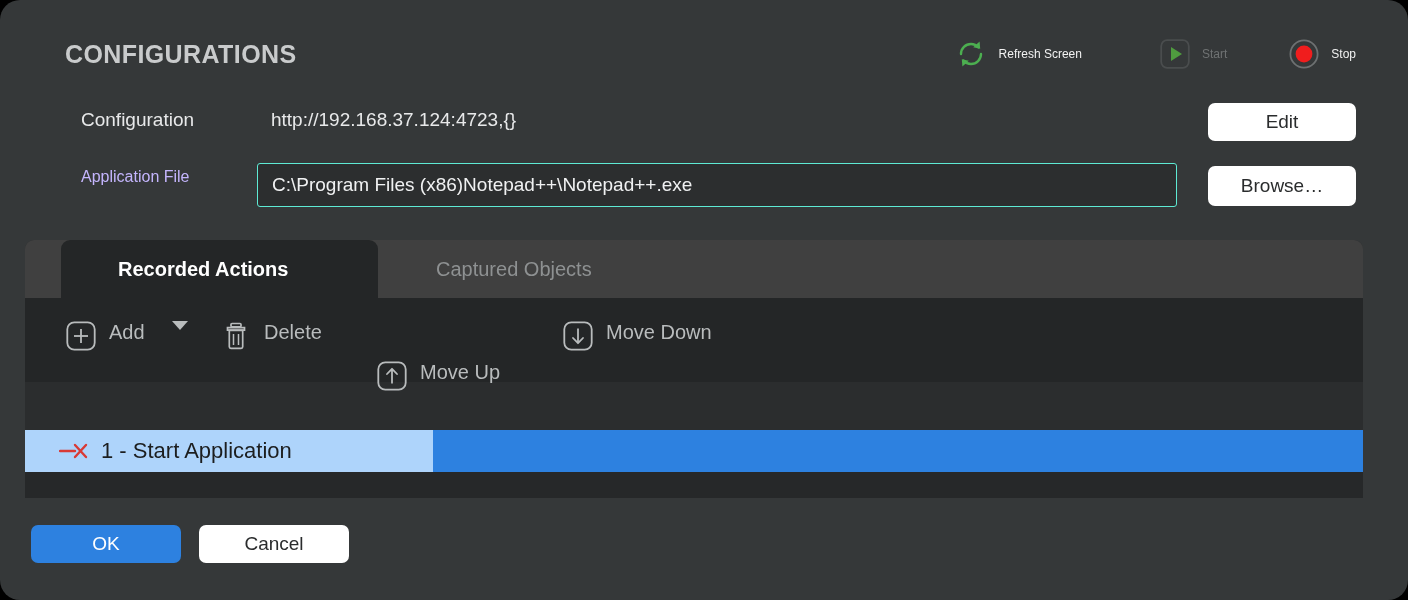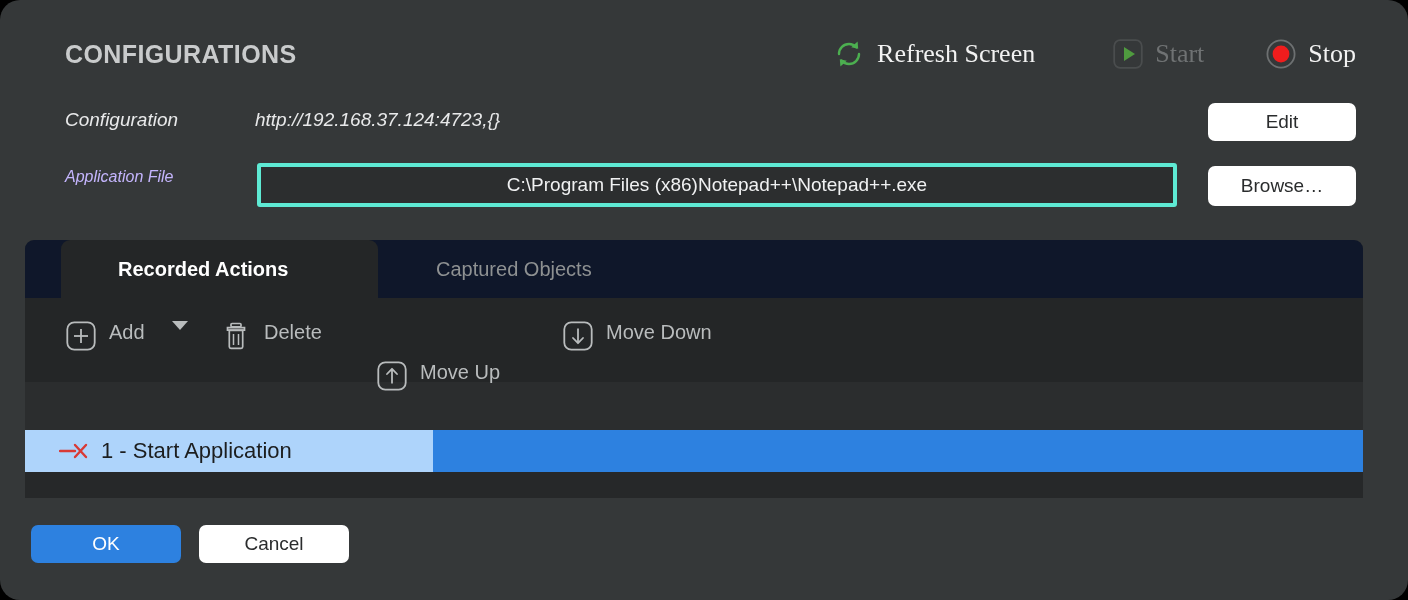--- a/index.html
+++ b/index.html
@@ -52,36 +52,35 @@
     gap: 0px;
   }
   .hdr-btn {
     display: flex;
     align-items: center;
     gap: 12px;
     cursor: pointer;
     user-select: none;
   }
   .hdr-btn .lbl {
-    font-size: 26px;
+    font-size: 12px;
     color: #f2f2f2;
     white-space: nowrap;
-    font-family: Liberation Serif, serif;
   }
   .hdr-btn.disabled .lbl { color: #6f7273; }
 
   .gap-a { width: 78px; }
   .gap-b { width: 62px; }
 
   .icon-refresh { width: 32px; height: 32px; display:block; }
   .icon-start   { width: 30px; height: 30px; display:block; }
   .icon-stop    { width: 30px; height: 30px; display:block; }
 
   
-  .form-area { position:absolute; left:0; top:92px; width:1148px; height:140px;font-style:italic; }
+  .form-area { position:absolute; left:16px; top:92px; width:1148px; height:140px; }
 
   .lbl-config {
     position: absolute;
     left: 65px; top: 17px;
     font-size: 19px;
     color: #e8e9ea;
   }
   .val-config {
     position: absolute;
     left: 255px; top: 17px;
@@ -95,28 +94,27 @@
     font-size: 16px;
     color: #c4b5fd;
   }
   .appfile-input {
     position: absolute;
     left: 257px; top: 163px;
     width: 920px;
     height: 44px;
     box-sizing: border-box;
     background: #2c2e2f;
-    border: 4px solid #5eead4;
+    border: 1px solid #5eead4;
     border-radius: 3px;
     color: #f0f1f2;
     font-size: 19px;
     font-family: "Liberation Sans", sans-serif;
     padding: 0 14px;
     outline: none;
-    text-align: center;
   }
 
   .btn-white {
     position: absolute;
     background: #ffffff;
     color: #2a2c2d;
     border: none;
     border-radius: 7px;
     font-size: 19px;
     font-family: "Liberation Sans", sans-serif;
@@ -135,21 +133,21 @@
     background: #2b2d2e;
     border-radius: 9px 9px 0 0;
     overflow: hidden;
   }
 
   .tabbar {
     position: absolute;
     left: 0; top: 0;
     width: 1338px;
     height: 58px;
-    background: #0f172a;
+    background: #404040;
     display: flex;
     padding-left: 36px;
   }
   .tab {
     height: 58px;
     display: flex;
     align-items: center;
     padding: 0 0 0 57px;
     box-sizing: border-box;
     font-size: 20px;

